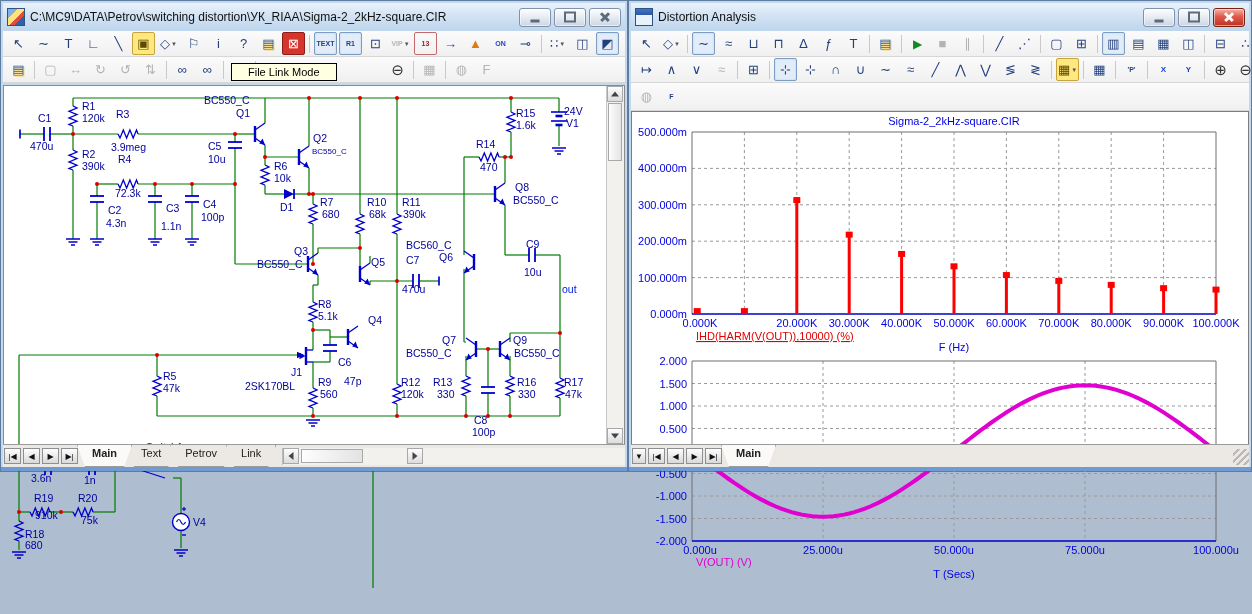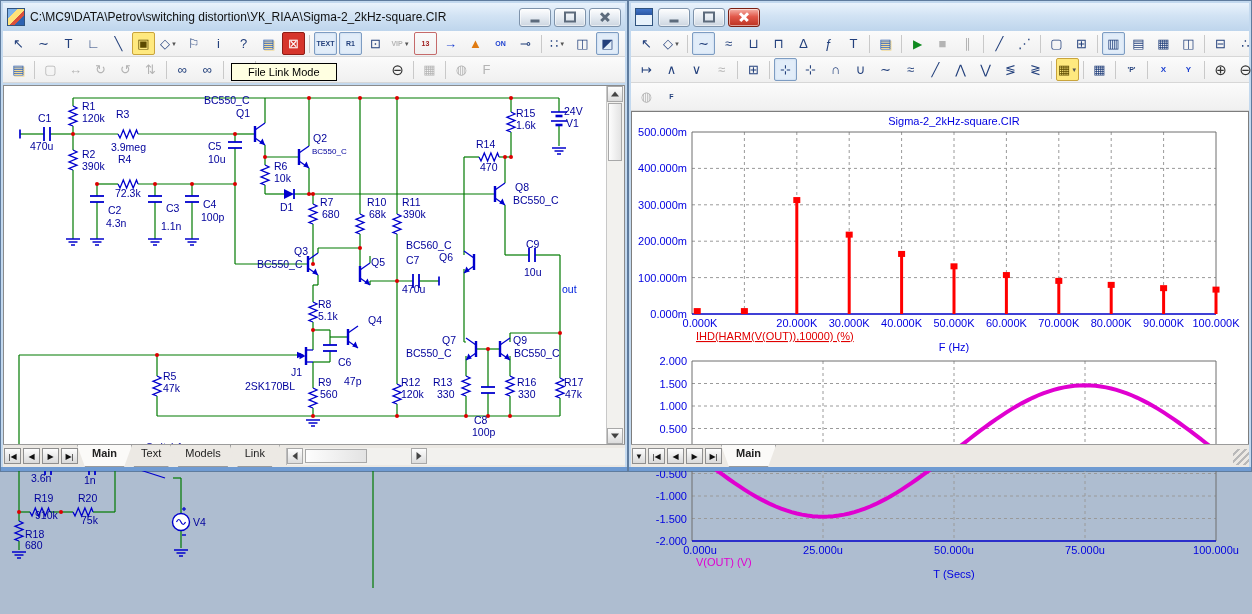--- a/index.html
+++ b/index.html
@@ -519,39 +519,40 @@
     <div class="tabbar">
       <span id="navL" style="display:flex">
           <span class="nav">|◀</span>
           <span class="nav">◀</span>
           <span class="nav">▶</span>
           <span class="nav">▶|</span>
         </span>
       <span id="tabsL" style="display:flex;margin-left:4px">
           <span class="tab active">Main</span>
           <span class="tab">Text</span>
-          <span class="tab">Models</span>
+          <span class="tab">Petrov</span>
           <span class="tab">Link</span>
         </span>
       <div class="hscroll">
         <div class="sbtn" style="left:0;top:0">
             <div class="tri left"></div>
           </div>
         <div class="thumb" style="left:18px;top:1px;width:62px;height:14px"></div>
         <div class="sbtn" style="left:124px;top:0">
             <div class="tri right"></div>
           </div>
       </div>
     </div>
     <div class="blue-strip"></div>
   </div>
 
   <div class="win" id="winR">
     <div class="titlebar">
       <div class="title-ico chart"></div>
+      <div class="title-text">Distortion Analysis</div>
       <div class="caps">
         <div class="cap">
             <div class="mini bar"></div>
           </div>
         <div class="cap">
             <div class="mini box"></div>
           </div>
         <div class="cap close">
             <div class="mini xx"></div>
           </div>

